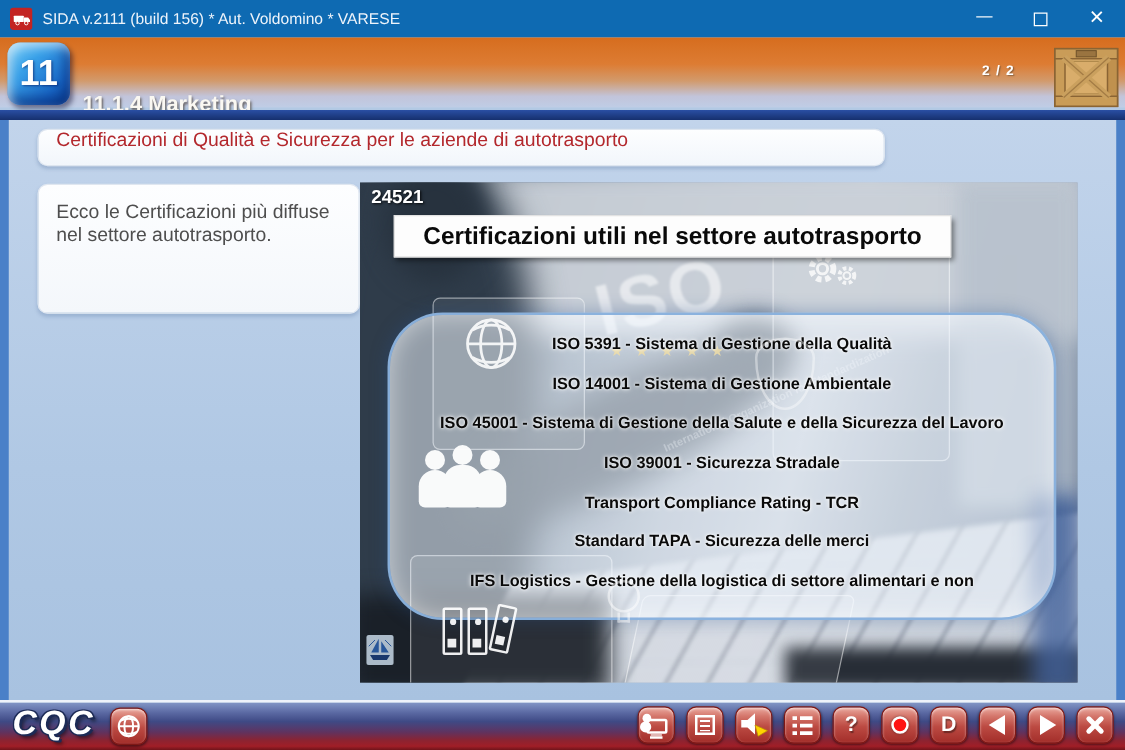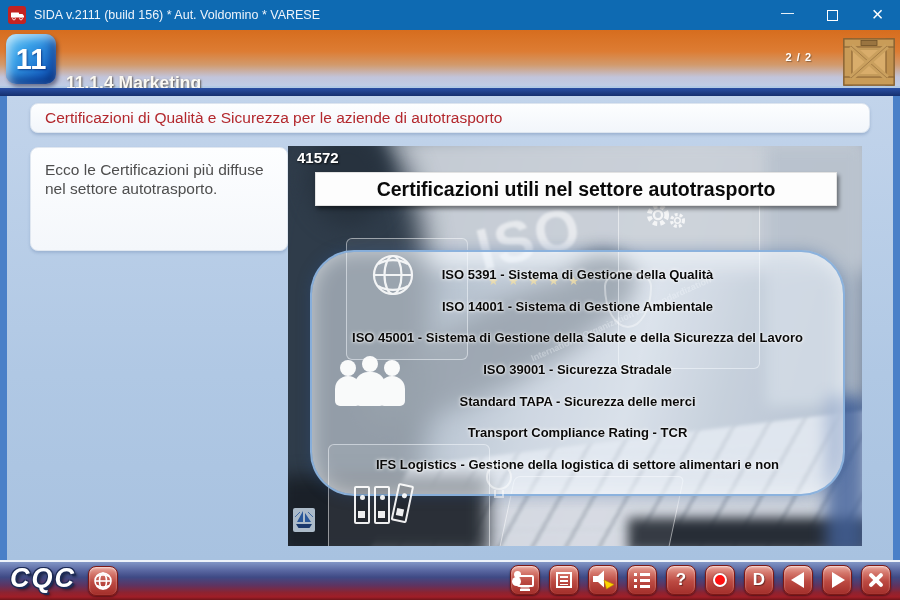--- a/index.html
+++ b/index.html
@@ -34,24 +34,24 @@
             text-shadow:1px 1px 1px rgba(90,70,50,.6); letter-spacing:1px; }
   .crate { position:absolute; right:5px; top:7px; width:52px; height:50px; }
 
   .separator { position:absolute; top:88px; left:0; width:900px; height:8px;
                background:linear-gradient(180deg,#2a4fa4,#16306e); }
 
   
   .content { position:absolute; top:96px; left:0; width:900px; height:464px;
              background:linear-gradient(180deg,#c2d4eb 0%,#b0c8e4 60%,#a8c2e0 100%);
              border-left:7px solid #4a80c8; border-right:7px solid #4a80c8; }
-  .banner { position:absolute; left:23px; top:7px; width:840px; height:30px; border-radius:8px;
+  .banner { position:absolute; left:23px; top:7px; width:678px; height:30px; border-radius:8px;
             background:linear-gradient(180deg,#fdfeff,#f2f6fb); border:1px solid #dde5ef;
             box-shadow:0 2px 3px rgba(60,90,140,.25);
-            display:flex; align-items:center; padding-left:14px;
+            display:flex; align-items:flex-start; padding-left:14px;
             color:#b3282d; font-size:15.5px; }
   .description { position:absolute; left:23px; top:51px; width:258px; height:104px; border-radius:8px;
             background:linear-gradient(180deg,#fdfeff,#f4f7fb); border:1px solid #e0e7f0;
             box-shadow:0 2px 3px rgba(60,90,140,.22);
             padding:12px 14px; color:#4e4e4e; font-size:15.5px; line-height:1.25; }
 
   
   .slide { position:absolute; left:281px; top:50px; width:574px; height:400px; overflow:hidden;
            background:linear-gradient(105deg,#2e3a48 0%,#3c4a5a 16%,#77879a 30%,#aab4c2 46%,
                        #c2c9d4 60%,#9aa6b6 74%,#8090a6 88%,#5c6e8a 100%); }
@@ -77,21 +77,21 @@
 
   .collage { position:absolute; border:1px solid rgba(255,255,255,.5); border-radius:6px;
              background:rgba(255,255,255,.07); }
   .cg1 { left:58px; top:92px; width:122px; height:122px; }
   .cg2 { left:330px; top:38px; width:142px; height:185px; }
   .cg3 { left:40px; top:298px; width:162px; height:112px; }
   .cg4 { left:218px; top:330px; width:170px; height:80px; transform:skewX(-12deg); }
 
   .slide-code { position:absolute; left:9px; top:3px; color:#fff; font-size:15px; font-weight:bold;
                 text-shadow:1px 1px 2px rgba(0,0,0,.8); z-index:6; }
-  .slide-title { position:absolute; left:27px; top:26px; width:522px; height:34px; background:#fdfdfd;
+  .slide-title { position:absolute; left:27px; top:26px; width:446px; height:34px; background:#fdfdfd;
                  border:1px solid #e2e2e2; box-shadow:2px 3px 4px rgba(0,0,0,.45);
                  display:flex; align-items:center; justify-content:center;
                  color:#0a0a0a; font-size:19.5px; font-weight:bold; z-index:5; white-space:nowrap; }
   .wm-big { position:absolute; left:188px; top:58px; color:rgba(255,255,255,.55); font-size:58px;
             font-weight:bold; transform:rotate(-14deg); filter:blur(1px); z-index:2; letter-spacing:2px; }
   .wm-small { position:absolute; left:235px; top:168px; color:rgba(255,255,255,.32); font-size:9px;
             font-weight:bold; transform:rotate(-24deg); z-index:2; white-space:nowrap; }
   .wm-stars { position:absolute; left:200px; top:128px; color:rgba(232,190,74,.9); font-size:12px;
             letter-spacing:3px; z-index:2; }
 
@@ -233,21 +233,21 @@
 
       <div class="collage cg1"></div>
       <div class="collage cg2"></div>
       <div class="collage cg3"></div>
       <div class="collage cg4"></div>
 
       <div class="wm-big">ISO</div>
       <div class="wm-small">International Organization for Standardization</div>
       <div class="wm-stars">★ ★ ★ ★ ★</div>
 
-      <div class="slide-code">41572</div>
+      <div class="slide-code">24521</div>
       <div class="slide-title">Certificazioni utili nel settore autotrasporto</div>
 
       <svg class="icon-white i-globe" width="46" height="46" viewBox="0 0 46 46">
         <g stroke="#fff" stroke-width="2.2" fill="none" opacity="0.95">
           <circle cx="23" cy="23" r="19"></circle>
           <ellipse cx="23" cy="23" rx="8.5" ry="19"></ellipse>
           <line x1="4" y1="23" x2="42" y2="23"></line>
           <path d="M8 12 a24 18 0 0 1 30 0"></path>
           <path d="M8 34 a24 18 0 0 0 30 0"></path>
         </g>
@@ -284,22 +284,22 @@
         <path d="M3 16 h16 l-2.5 4 h-11 Z" fill="#1a3a70"></path>
         <line x1="2" y1="9" x2="7" y2="4" stroke="#2a5aa0" stroke-width="0.8"></line>
         <line x1="20" y1="9" x2="15" y2="4" stroke="#2a5aa0" stroke-width="0.8"></line>
       </svg>
 
       <div class="cert-panel">
         <div class="cert-item">ISO 5391 - Sistema di Gestione della Qualità</div>
         <div class="cert-item">ISO 14001 - Sistema di Gestione Ambientale</div>
         <div class="cert-item">ISO 45001 - Sistema di Gestione della Salute e della Sicurezza del Lavoro</div>
         <div class="cert-item">ISO 39001 - Sicurezza Stradale</div>
+        <div class="cert-item">Transport Compliance Rating - TCR</div>
         <div class="cert-item">Standard TAPA - Sicurezza delle merci</div>
-        <div class="cert-item">Transport Compliance Rating - TCR</div>
         <div class="cert-item">IFS Logistics - Gestione della logistica di settore alimentari e non</div>
       </div>
     </div>
   </div>
 
   <div class="footer">
     <div class="cqc-logo">CQC</div>
     <div class="fbtn globe-btn">
       <svg width="20" height="20" viewBox="0 0 20 20">
         <g stroke="#fff" stroke-width="1.6" fill="none">

